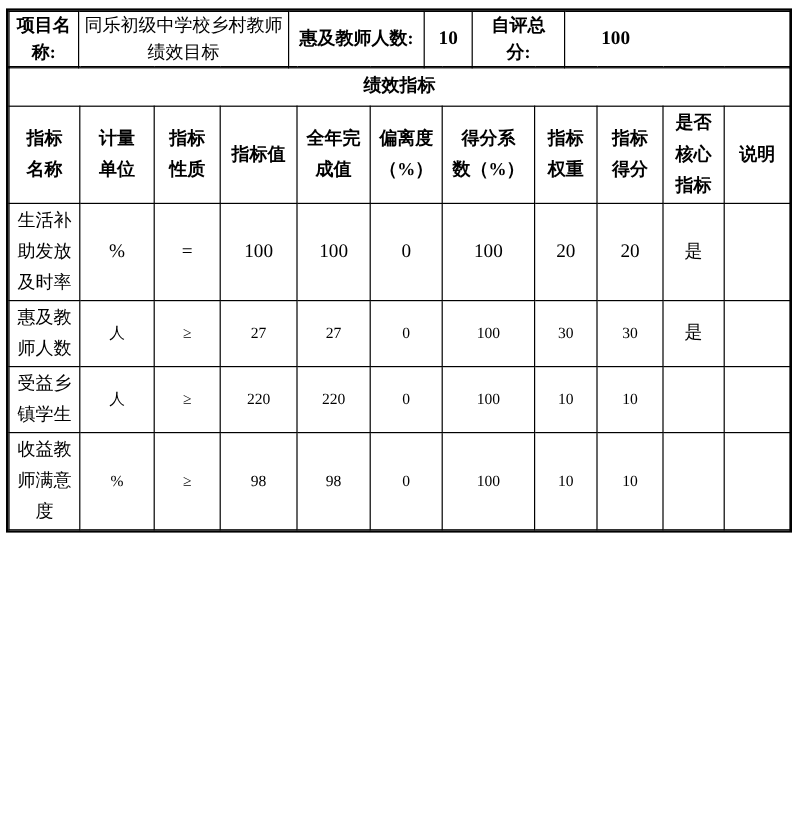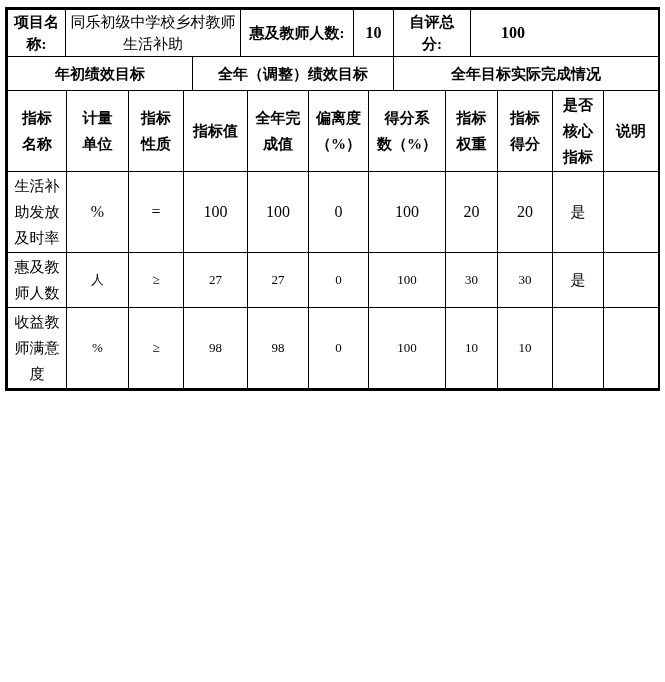--- a/index.html
+++ b/index.html
@@ -71,60 +71,58 @@
         <col style="width:113px">
       <col style="width:40px">
         <col style="width:77px">
         <col style="width:188px">
     </colgroup>
     <tbody>
       <tr class="top-row">
         <th>项目名
 称:</th>
         <td>同乐初级中学校乡村教师
-生活补助</td>
+绩效目标</td>
         <th>惠及教师人数:</th>
         <td class="score-val">10</td>
         <th>自评总
 分:</th>
         <td class="score-val score-left">100</td>
       </tr>
     </tbody>
   </table>
 
   <table>
     <colgroup>
       <col style="width:185px">
         <col style="width:201px">
         <col style="width:265px">
     </colgroup>
     <tbody>
-      <tr class="goal-head-row">
-        <th>年初绩效目标</th>
-        <th>全年（调整）绩效目标</th>
-        <th>全年目标实际完成情况</th>
-      </tr>
     </tbody>
   </table>
 
   <table>
     <colgroup>
       <col style="width:59px">
         <col style="width:62px">
         <col style="width:55px">
       <col style="width:64px">
         <col style="width:61px">
         <col style="width:60px">
       <col style="width:77px">
         <col style="width:52px">
         <col style="width:55px">
       <col style="width:51px">
         <col style="width:55px">
     </colgroup>
     <tbody>
+      <tr class="banner-row">
+        <th colspan="11">绩效指标</th>
+      </tr>
       <tr class="ind-head-row">
         <th>指标
 名称</th>
         <th>计量
 单位</th>
         <th>指标
 性质</th>
         <th>指标值</th>
         <th>全年完
 成值</th>
@@ -164,20 +162,33 @@
         <td class="v">27</td>
         <td class="v">27</td>
         <td class="v">0</td>
         <td class="v">100</td>
         <td class="v">30</td>
         <td class="v">30</td>
         <td>是</td>
         <td></td>
       </tr>
 
+      <tr class="r4">
+        <td>受益乡镇学生</td>
+        <td class="v">人</td>
+        <td class="v">≥</td>
+        <td class="v">220</td>
+        <td class="v">220</td>
+        <td class="v">0</td>
+        <td class="v">100</td>
+        <td class="v">10</td>
+        <td class="v">10</td>
+        <td></td>
+        <td></td>
+      </tr>
 
       <tr class="r5">
         <td>收益教师满意度</td>
         <td class="v">%</td>
         <td class="v">≥</td>
         <td class="v">98</td>
         <td class="v">98</td>
         <td class="v">0</td>
         <td class="v">100</td>
         <td class="v">10</td>

